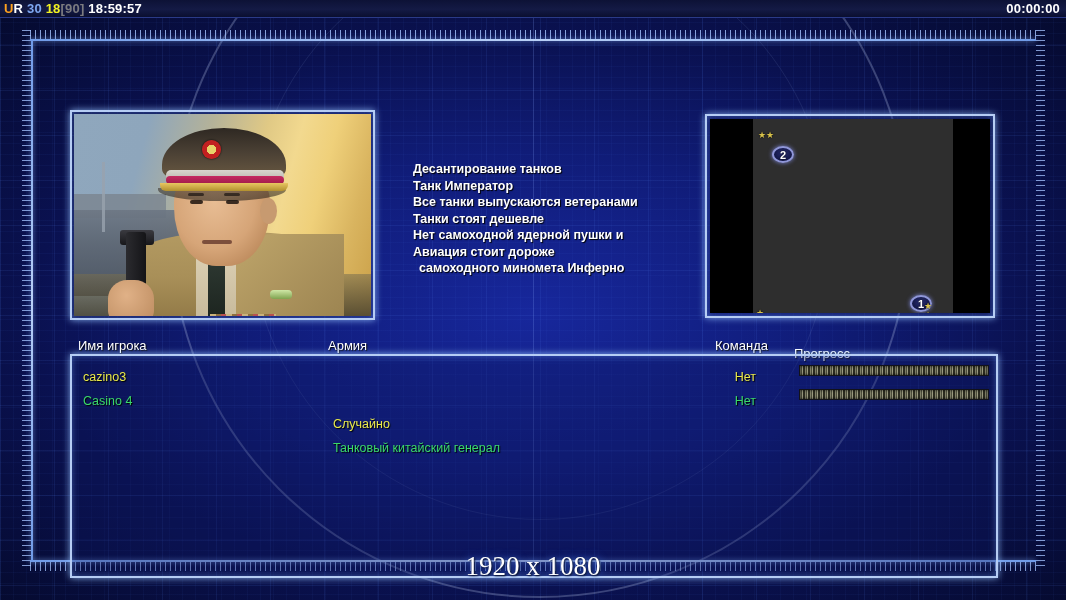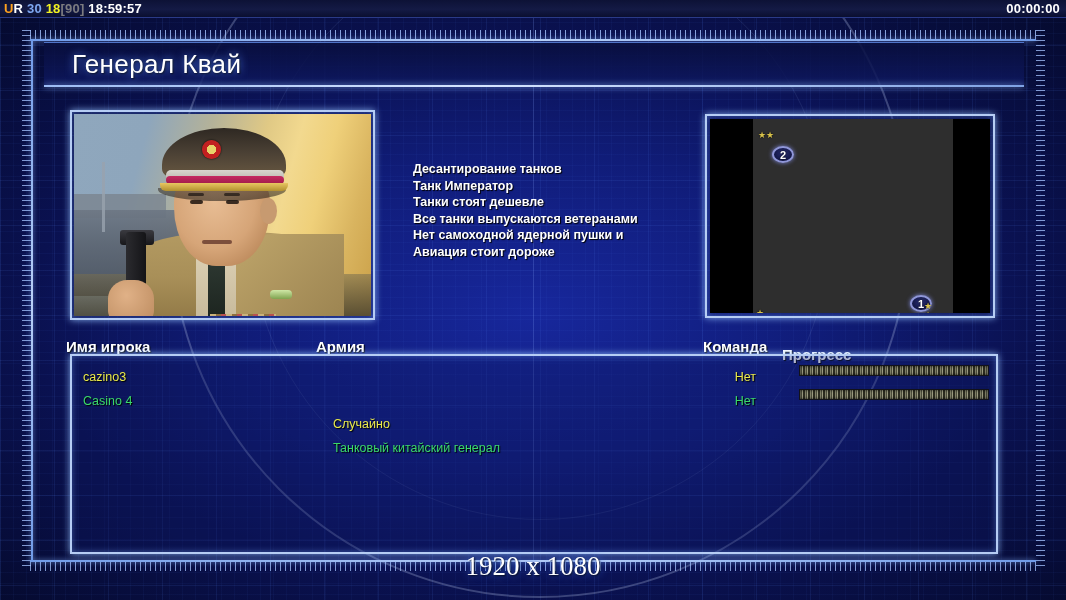--- a/index.html
+++ b/index.html
@@ -286,31 +286,31 @@
     display:flex; align-items:center; justify-content:center;
     text-shadow:0 0 2px #000;
   }
   .map-star{
     position:absolute; color:#d8c24a; font-size:9px; line-height:9px;
     text-shadow:0 0 2px #000;
   }
 
   
   #table-head{
-    position:absolute; left:66px; top:338px; width:920px; height:18px;
-    color:#ffffff; font-size:15px; font-weight:bold;
+    position:absolute; left:78px; top:338px; width:920px; height:18px;
+    color:#ffffff; font-size:13px; font-weight:normal;
     text-shadow:1px 1px 1px #000;
   }
   #table-head span{ position:absolute; top:0; }
   .th-name   { left:0px; }
   .th-army   { left:250px; }
   .th-team   { left:637px; }
   .th-prog   { left:716px;margin-top:8px; }
 
-  #list-frame{ left:70px; top:354px; width:928px; height:200px; padding:2px; }
+  #list-frame{ left:70px; top:354px; width:928px; height:224px; padding:2px; }
   #list-inner{ position:absolute; inset:3px; overflow:hidden; }
 
   .player-row{
     position:absolute; left:0; width:100%; height:24px;
     font-size:12.5px; line-height:24px;
     text-shadow:1px 1px 1px #000;
   }
   .player-row .cell{ position:absolute; top:0; white-space:nowrap; }
   .c-pname{ left:8px; }
   .c-parmy{ left:258px;margin-top:47px; }
@@ -355,23 +355,20 @@
   </div>
 
   <div class="ruler" id="ruler-top"></div>
   <div class="ruler" id="ruler-bottom"></div>
   <div class="ruler" id="ruler-left"></div>
   <div class="ruler" id="ruler-right"></div>
   <div id="frame-line-top"></div>
   <div id="frame-line-bottom"></div>
   <div id="frame-line-left"></div>
 
-  <div id="title-panel">
-    <div id="page-title">Генерал Квай</div>
-  </div>
 
   <div class="glowbox" id="portrait-frame">
     <div id="portrait">
       <div id="p-tank2"></div>
       <div id="p-tank"></div>
       <div id="p-pole"></div>
       <div id="p-ground"></div>
       <div id="p-body"></div>
       <div id="p-body2"></div>
       <div id="p-shirt"></div>
@@ -393,24 +390,25 @@
       <div id="p-gun"></div>
       <div id="p-hand"></div>
       <div id="p-pin"></div>
       <div id="p-ribbon"></div>
     </div>
   </div>
 
   <div id="desc">
     <div>Десантирование танков</div>
     <div>Танк Император</div>
+    <div>Все танки выпускаются ветеранами</div>
     <div>Танки стоят дешевле</div>
-    <div>Все танки выпускаются ветеранами</div>
     <div>Нет самоходной ядерной пушки и</div>
     <div>Авиация стоит дороже</div>
+    <div class="indent">самоходного миномета Инферно</div>
   </div>
 
   <div class="glowbox" id="map-frame">
     <div id="map">
       <div id="map-terrain"></div>
       <div class="map-marker" style="left:62px; top:27px;">2</div>
       <div class="map-marker" style="left:200px; top:176px;">1</div>
       <div class="map-star" style="left:48px; top:12px;">★★</div>
       <div class="map-star" style="left:214px; top:183px;">★</div>
       <div class="map-star" style="left:214px; top:192px;">★</div>

